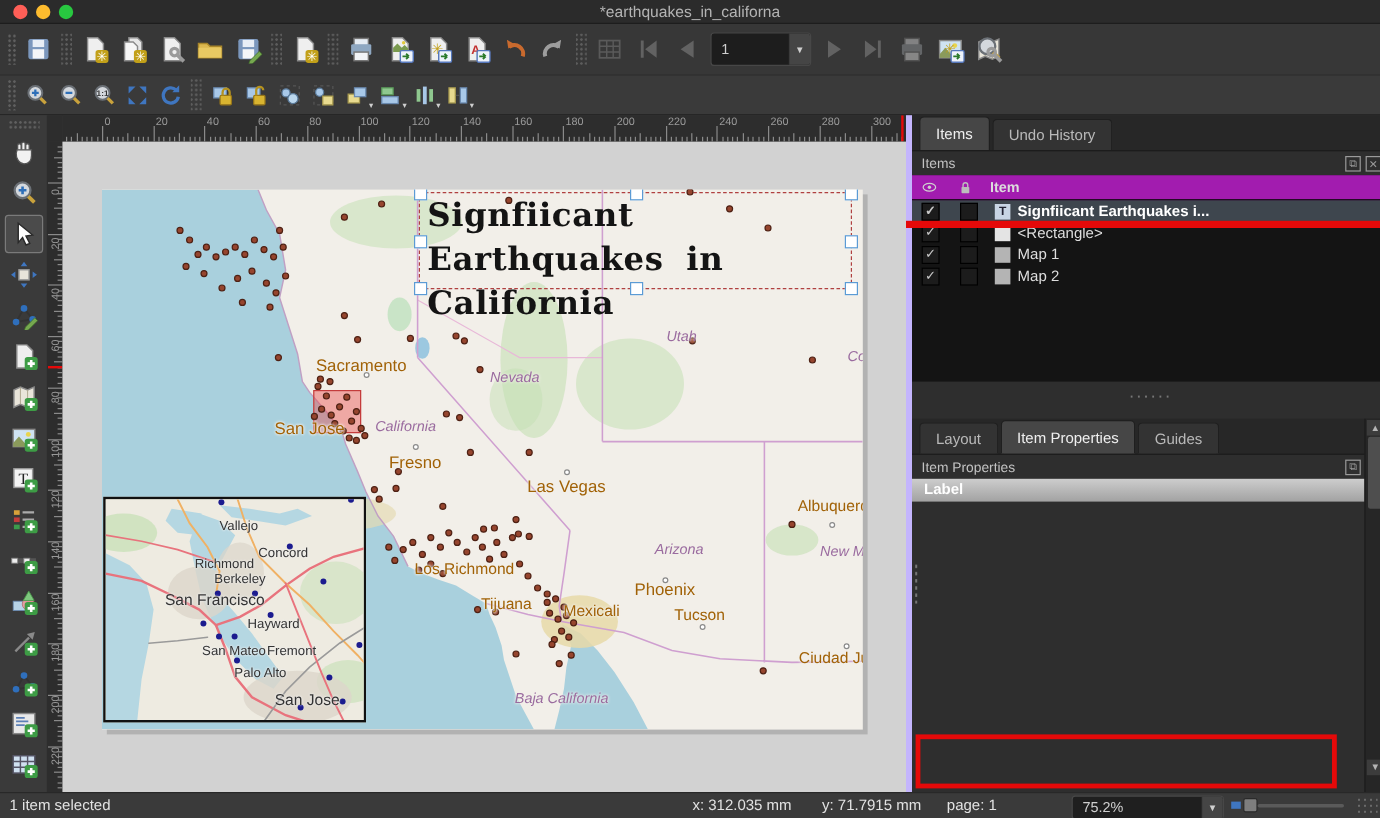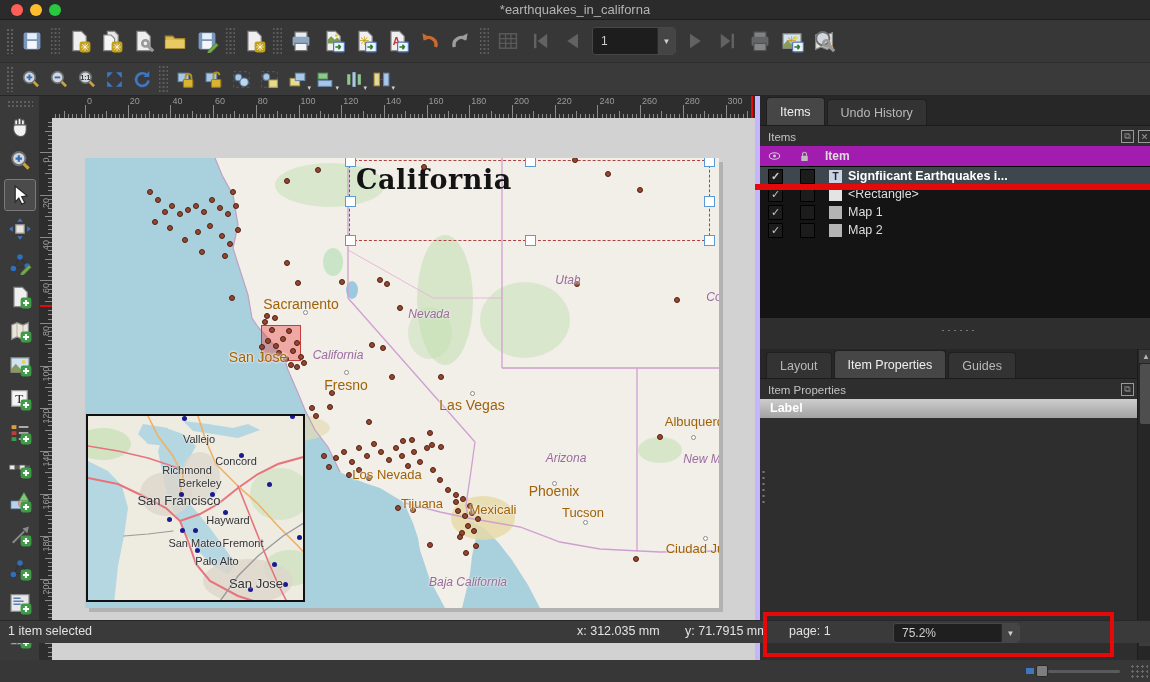--- a/index.html
+++ b/index.html
@@ -77,21 +77,21 @@
   #appearance{position:absolute;left:18px;top:238px;display:flex;align-items:center;color:#efefef;font-size:12.5px;font-weight:bold;}
   #appearance .tri{color:#c9c9c9;font-size:9px;margin-right:8px;font-weight:normal;}
   #fontbtn{position:absolute;left:35px;top:262px;width:315px;height:28px;background:linear-gradient(#525252,#3e3e3e);border:1px solid #232323;border-radius:3px;display:flex;align-items:center;}
   #fontbtn .arrowbox{position:absolute;right:0;top:0;width:17px;height:100%;background:#4a4a4a;border-left:1px solid #2a2a2a;color:#cfcfcf;font-size:8px;display:flex;align-items:center;justify-content:center;}
   #pscroll{position:absolute;right:1px;top:253px;width:16px;height:311px;background:#262626;border-left:1px solid #1c1c1c;}
   .sbtn{position:absolute;left:1px;width:14px;height:13px;background:#3c3c3c;color:#b5b5b5;font-size:8px;text-align:center;line-height:13px;}
   #pthumb{position:absolute;left:2px;top:15px;width:12px;height:60px;background:#4e4e4e;border-radius:2px;}
   .splitdots{position:absolute;width:36px;height:5px;background-image:radial-gradient(#777 1px,transparent 1.2px);background-size:6px 5px;}
   .vdots{position:absolute;width:5px;height:34px;background-image:radial-gradient(#777 1px,transparent 1.2px);background-size:5px 6px;}
   
-  #statusbar{left:0;top:620px;width:1150px;height:22px;background:#3a3a3a;border-top:1px solid #282828;color:#e2e2e2;font-size:12.5px;}
+  #statusbar{left:0;top:660px;width:1150px;height:22px;background:#3a3a3a;border-top:1px solid #282828;color:#e2e2e2;font-size:12.5px;}
   #statusbar .s{position:absolute;top:3px;}
   #zoomslider{position:absolute;left:1048px;top:670px;width:72px;height:3px;background:#5a5a5a;border-radius:2px;}
   #sliderhandle{position:absolute;left:1036px;top:665px;width:12px;height:12px;background:#7e7e7e;border:1px solid #2a2a2a;border-radius:2px;box-sizing:border-box;}
   #sliderblue{position:absolute;left:1026px;top:668px;width:8px;height:6px;background:#3f76c0;}
   #szgrip{position:absolute;right:2px;bottom:2px;width:18px;height:16px;background-image:radial-gradient(#6a6a6a 1px,transparent 1.3px);background-size:5px 5px;}
   
   .ann{position:absolute;background:#e50909;z-index:50;}
   #annfont{position:absolute;left:763px;top:612px;width:351px;height:45px;border:4px solid #e50909;box-sizing:border-box;z-index:50;background:transparent;}
   svg.lay{position:absolute;left:0;top:0;}
 </style>
@@ -989,20 +989,21 @@
           <div class="insetlab" style="left: 112px; top: 67px;">Berkeley</div>
           <div class="insetlab" style="left: 91px; top: 84px; font-size: 13px;">San Francisco</div>
           <div class="insetlab" style="left: 140px; top: 104px;">Hayward</div>
           <div class="insetlab" style="left: 107px; top: 127px;">San Mateo</div>
           <div class="insetlab" style="left: 155px; top: 127px;">Fremont</div>
           <div class="insetlab" style="left: 129px; top: 145px;">Palo Alto</div>
           <div class="insetlab" style="left: 168px; top: 167px; font-size: 13px;">San Jose</div>
         </div>
       <div id="titleitem">
         <div class="txt">
+          <div>Signfiicant Earthquakes in</div>
           <div>California</div>
         </div>
       <div class="handle" style="left: calc(0% - 5px); top: calc(0% - 5px);"></div>
           <div class="handle" style="left: calc(50% - 5px); top: calc(0% - 5px);"></div>
           <div class="handle" style="left: calc(100% - 5px); top: calc(0% - 5px);"></div>
           <div class="handle" style="left: calc(0% - 5px); top: calc(50% - 5px);"></div>
           <div class="handle" style="left: calc(100% - 5px); top: calc(50% - 5px);"></div>
           <div class="handle" style="left: calc(0% - 5px); top: calc(100% - 5px);"></div>
           <div class="handle" style="left: calc(50% - 5px); top: calc(100% - 5px);"></div>
           <div class="handle" style="left: calc(100% - 5px); top: calc(100% - 5px);"></div>
@@ -1121,21 +1122,21 @@
         <div class="citydot" style="left: 259px; top: 212px;"></div>
         <div class="citydot" style="left: 385px; top: 233px;"></div>
         <div class="citydot" style="left: 467px; top: 323px;"></div>
         <div class="citydot" style="left: 498px; top: 362px;"></div>
         <div class="citydot" style="left: 606px; top: 277px;"></div>
         <div class="citydot" style="left: 618px; top: 378px;"></div>
         <div class="maplab" style="left: 216px; top: 146px; font-size: 14px;">Sacramento</div>
         <div class="maplab" style="left: 173px; top: 199px; font-size: 14px;">San Jose</div>
         <div class="maplab" style="left: 261px; top: 227px; font-size: 14px;">Fresno</div>
         <div class="maplab" style="left: 387px; top: 247px; font-size: 14px;">Las Vegas</div>
-        <div class="maplab" style="left: 302px; top: 316px; font-size: 13px;">Los Nevada</div>
+        <div class="maplab" style="left: 302px; top: 316px; font-size: 13px;">Los Richmond</div>
         <div class="maplab" style="left: 337px; top: 345px; font-size: 13px;">Tijuana</div>
         <div class="maplab" style="left: 408px; top: 351px; font-size: 13px;">Mexicali</div>
         <div class="maplab" style="left: 469px; top: 333px; font-size: 14px;">Phoenix</div>
         <div class="maplab" style="left: 498px; top: 354px; font-size: 13px;">Tucson</div>
         <div class="maplab" style="left: 613px; top: 263px; font-size: 13px;">Albuquerqu</div>
         <div class="maplab" style="left: 610px; top: 390px; font-size: 13px;">Ciudad Ju</div>
         <div class="statelab" style="left: 253px; top: 197px;">California</div>
         <div class="statelab" style="left: 344px; top: 156px;">Nevada</div>
         <div class="statelab" style="left: 483px; top: 122px;">Utah</div>
         <div class="statelab" style="left: 481px; top: 300px;">Arizona</div>

